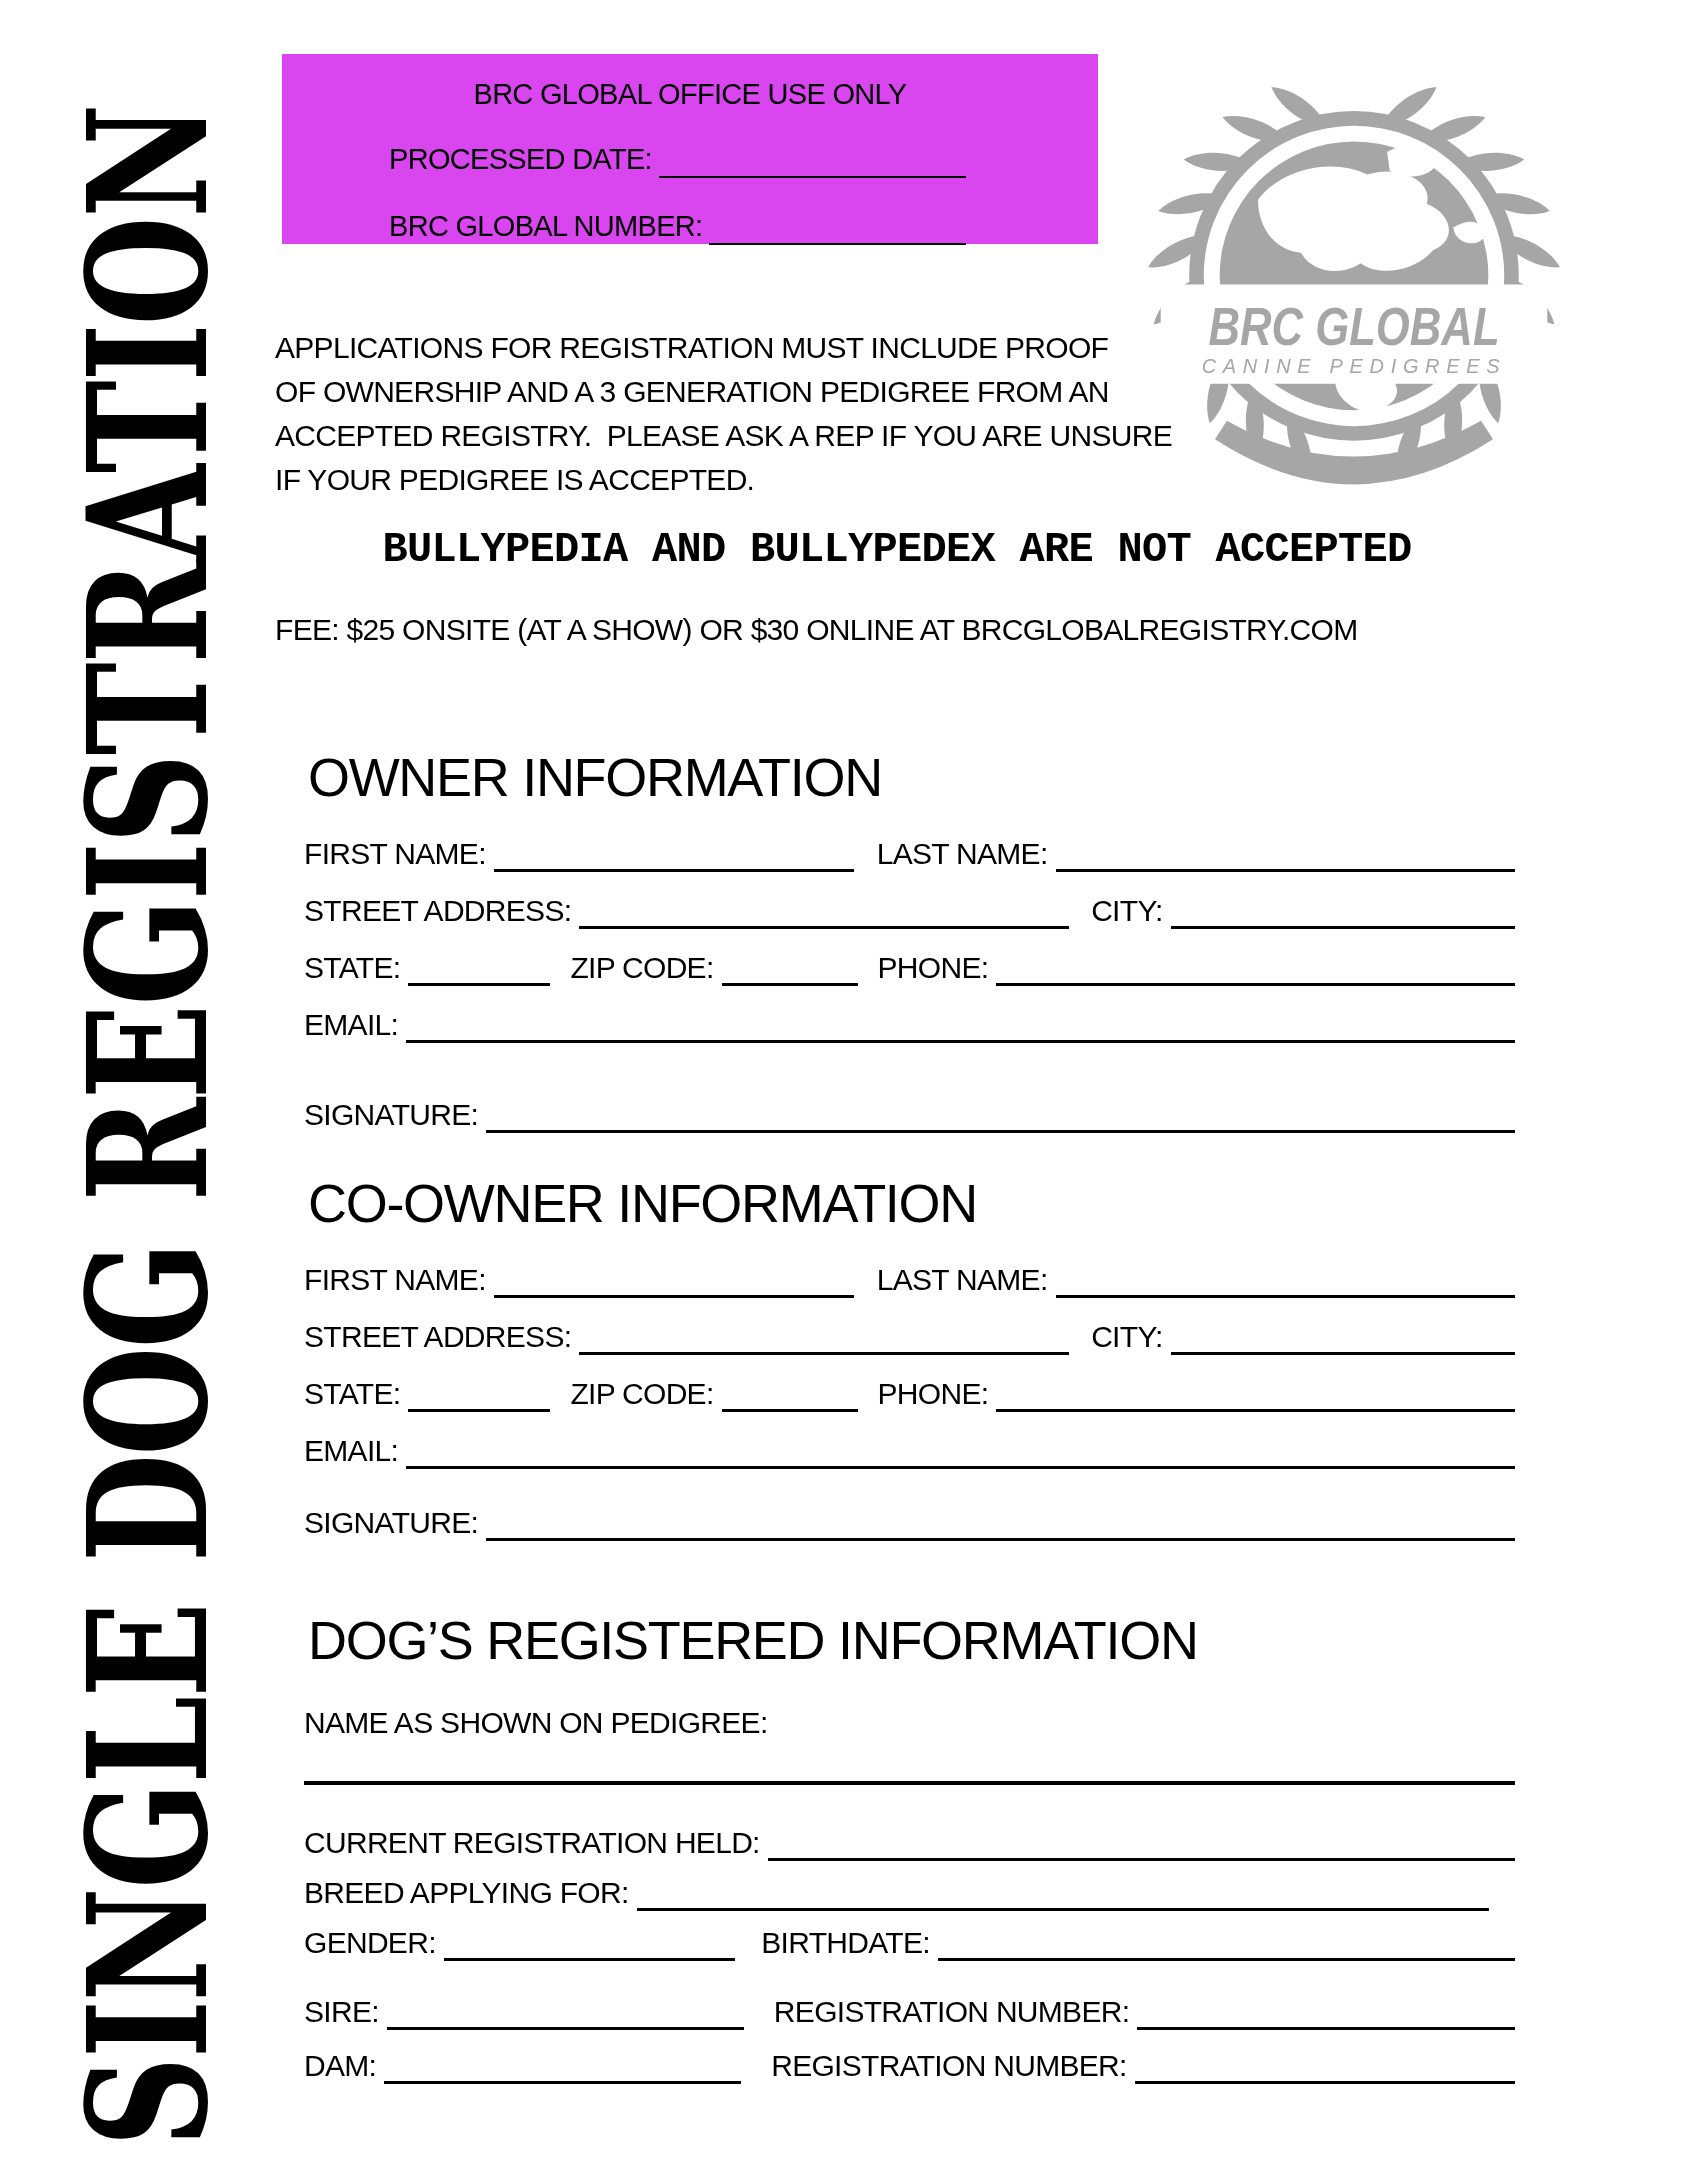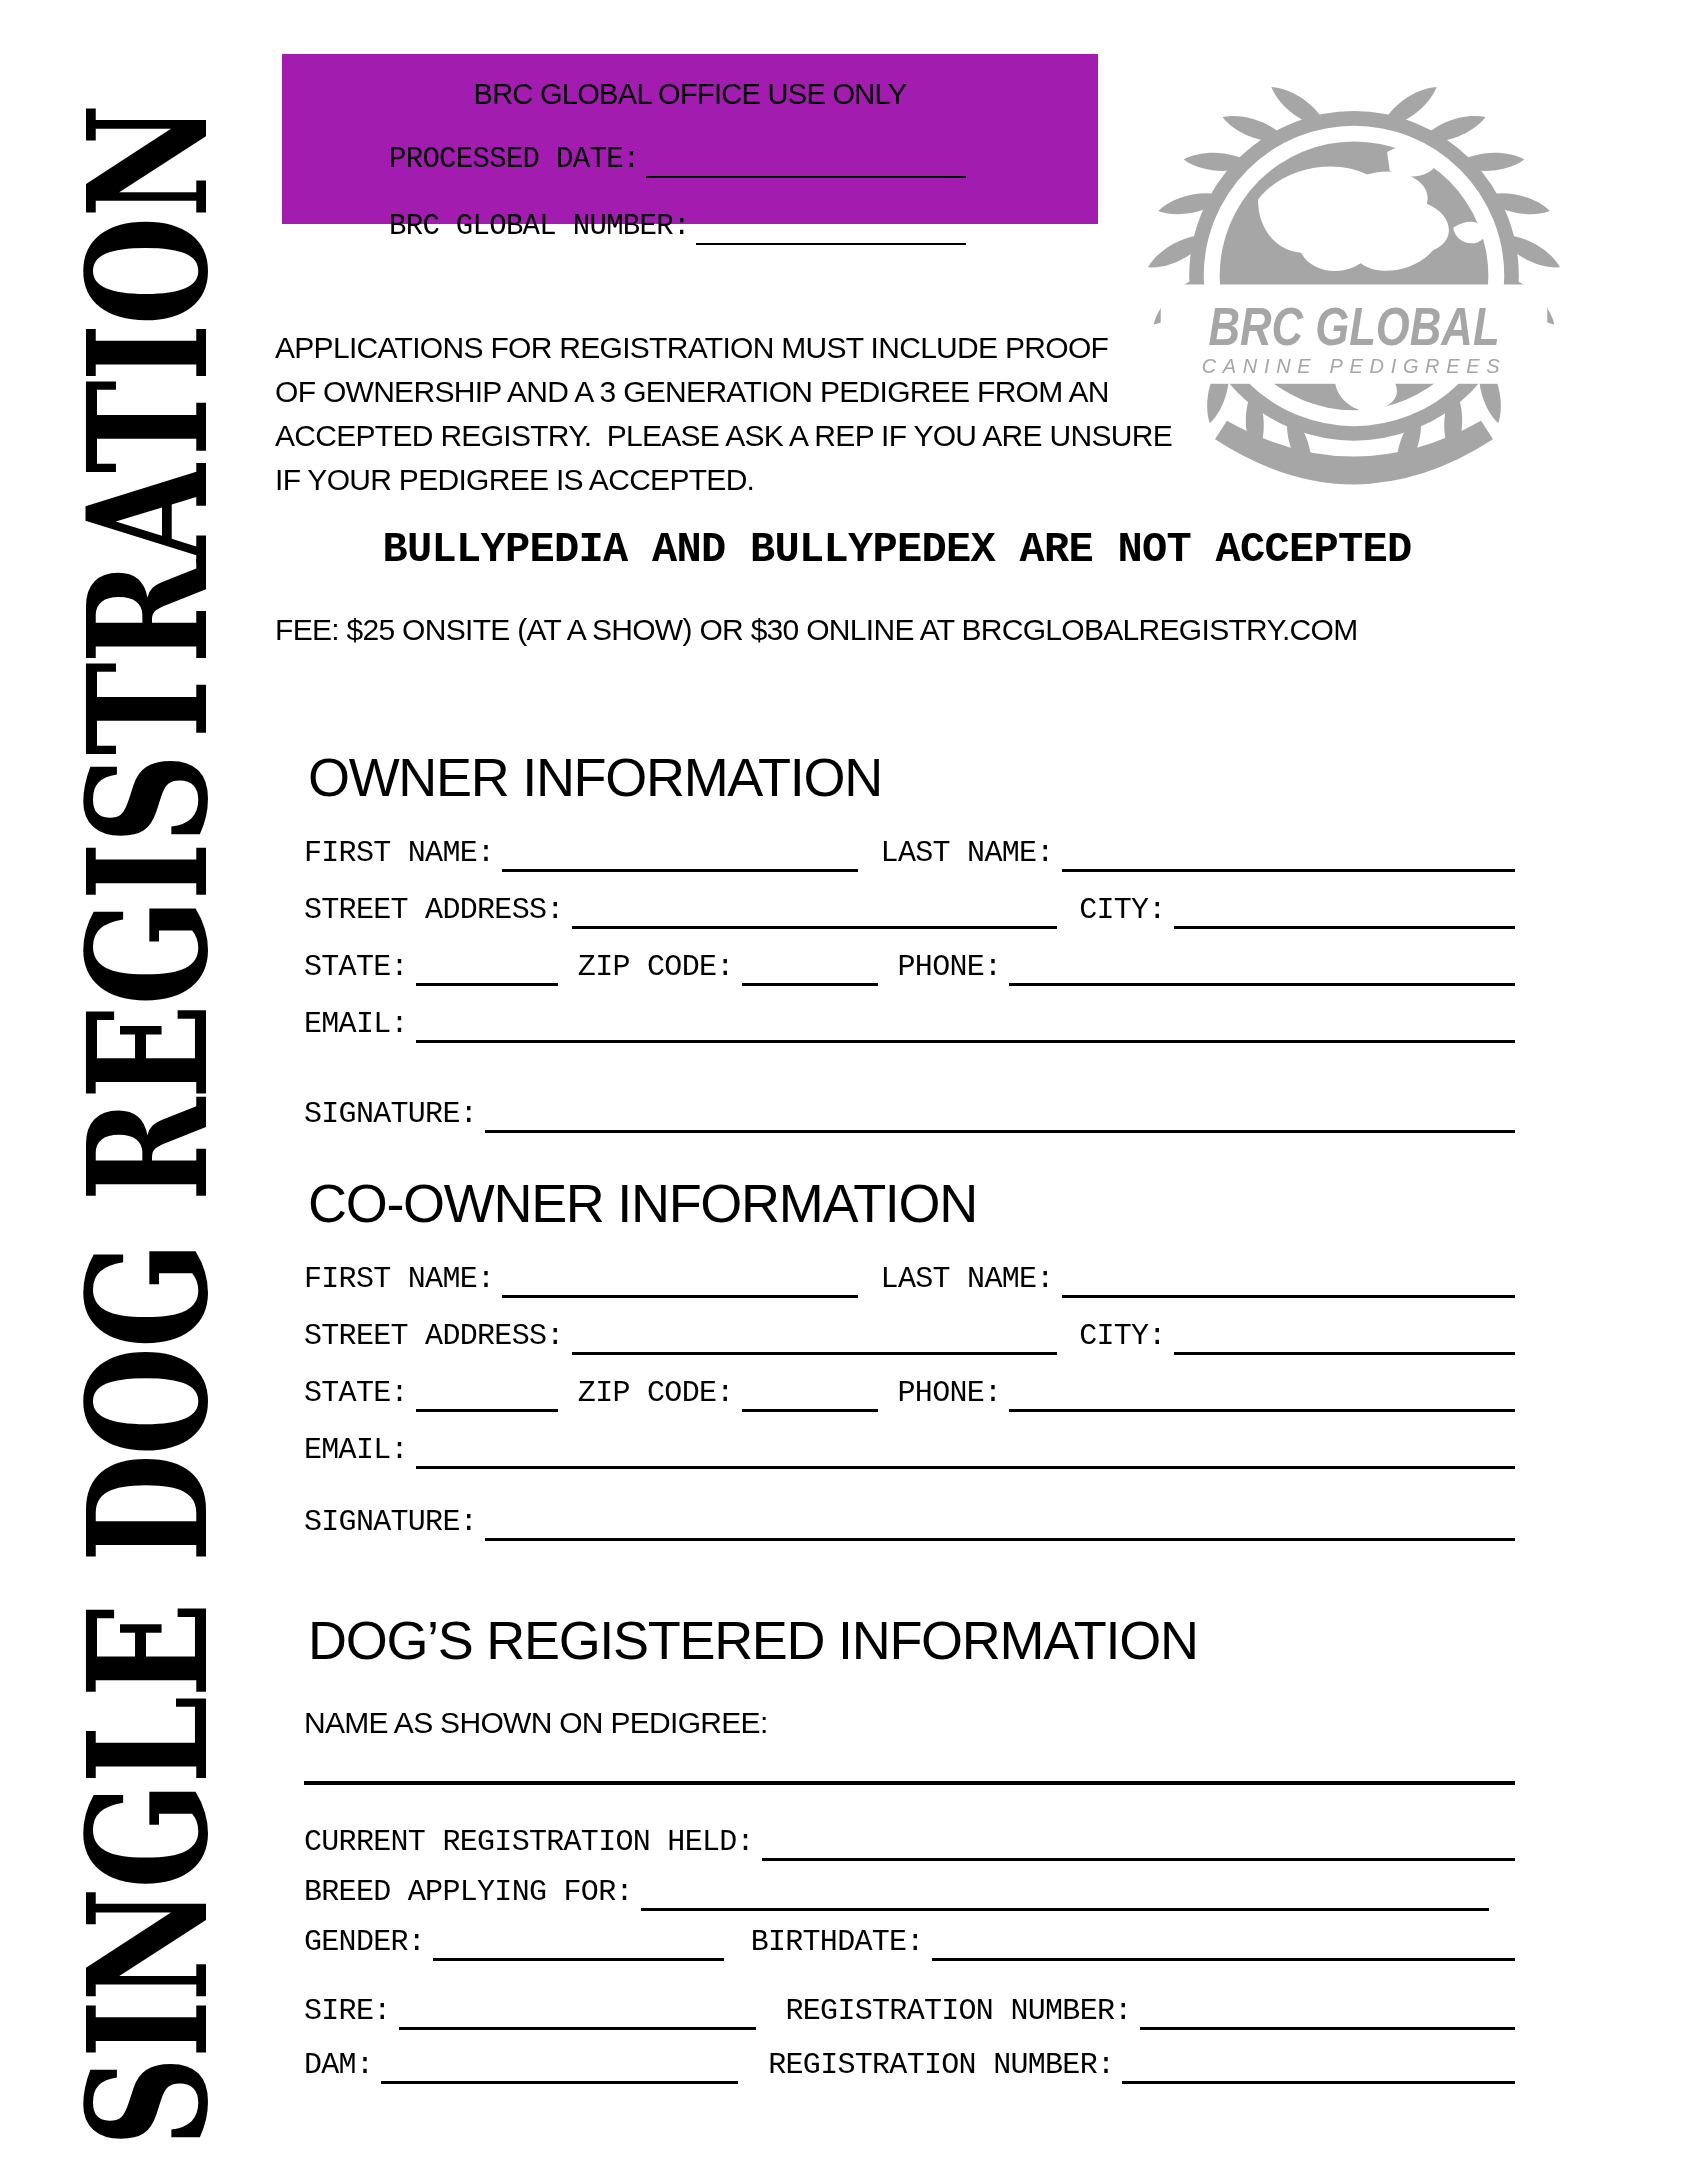--- a/index.html
+++ b/index.html
@@ -8,42 +8,42 @@
     font-family:"Liberation Sans", sans-serif;color:#000;overflow:hidden;
   }
   
   .vtitle{
     position:absolute;left:66px;top:2147px;
     transform-origin:0 0;transform:rotate(-90deg) scaleX(0.76);
     font-family:"DejaVu Serif", serif;font-weight:700;
     font-size:165px;line-height:1;white-space:nowrap;letter-spacing:-2.6px;
   }
   
-  .office-box{position:absolute;left:282px;top:54px;width:816px;height:170px;background:#a21caf;}
+  .office-box{position:absolute;left:282px;top:54px;width:816px;height:190px;background:#d946ef;}
   .office-title{margin-top:24px;text-align:center;font-size:29px;letter-spacing:-0.7px;}
   .office-row{display:flex;align-items:flex-end;margin:30px 132px 0 107px;font-size:29px;letter-spacing:-0.7px;}
   .office-row .oblank{flex:1;border-bottom:2.6px solid #000;height:33px;margin-left:6.6px;}
   
   .logo{position:absolute;left:1121px;top:74px;width:466px;height:417px;font-style:italic;}
   .logo svg{width:100%;height:100%;}
   .logo-brand{font-family:"Liberation Sans",sans-serif;font-weight:700;fill:#a6a6a6;}
   .logo-tagline{font-family:"Liberation Sans",sans-serif;font-weight:400;fill:#a6a6a6;letter-spacing:10px;}
   
   .intro{position:absolute;left:275px;top:326px;font-size:30px;line-height:44px;letter-spacing:-0.7px;}
   .intro-line{white-space:pre;}
   .warning{
     position:absolute;left:275px;top:526px;width:1244px;text-align:center;
     font-family:Liberation Mono, monospace;font-weight:700;font-size:42px;letter-spacing:-0.7px;
   }
   .fee{position:absolute;left:275px;top:613px;font-size:30px;letter-spacing:-0.7px;}
   
   .sec-heading{position:absolute;left:308px;font-size:54px;font-weight:400;letter-spacing:-1.3px;white-space:nowrap;}
   
   .frow{position:absolute;left:304px;width:1211px;display:flex;align-items:flex-end;font-size:30px;letter-spacing:-0.7px;}
-  .flabel{white-space:nowrap;line-height:37px;font-family:Liberation Mono, monospace;}
+  .flabel{white-space:nowrap;line-height:37px;}
   .fblank{border-bottom:3.3px solid #000;height:37px;margin-left:8px;}
   .g100{flex:1.02;} .g130{flex:1.3;} .g135{flex:1.35;} .g095{flex:0.95;} .g1{flex:1;}
   .w215{width:142px;} .w205{width:136px;} .w440{width:291px;} .w540{width:357px;}
   .ml34{margin-left:22.5px;} .ml30{margin-left:20px;} .ml40{margin-left:26.5px;} .ml46{margin-left:30px;}
   .mr40{margin-right:26.5px;}
   .name-label{position:absolute;left:304px;top:1706px;font-size:30px;letter-spacing:-0.7px;}
   .fullline{position:absolute;left:304px;top:1781px;width:1211px;border-top:4px solid #000;}
 </style>
 </head>
 <body>

